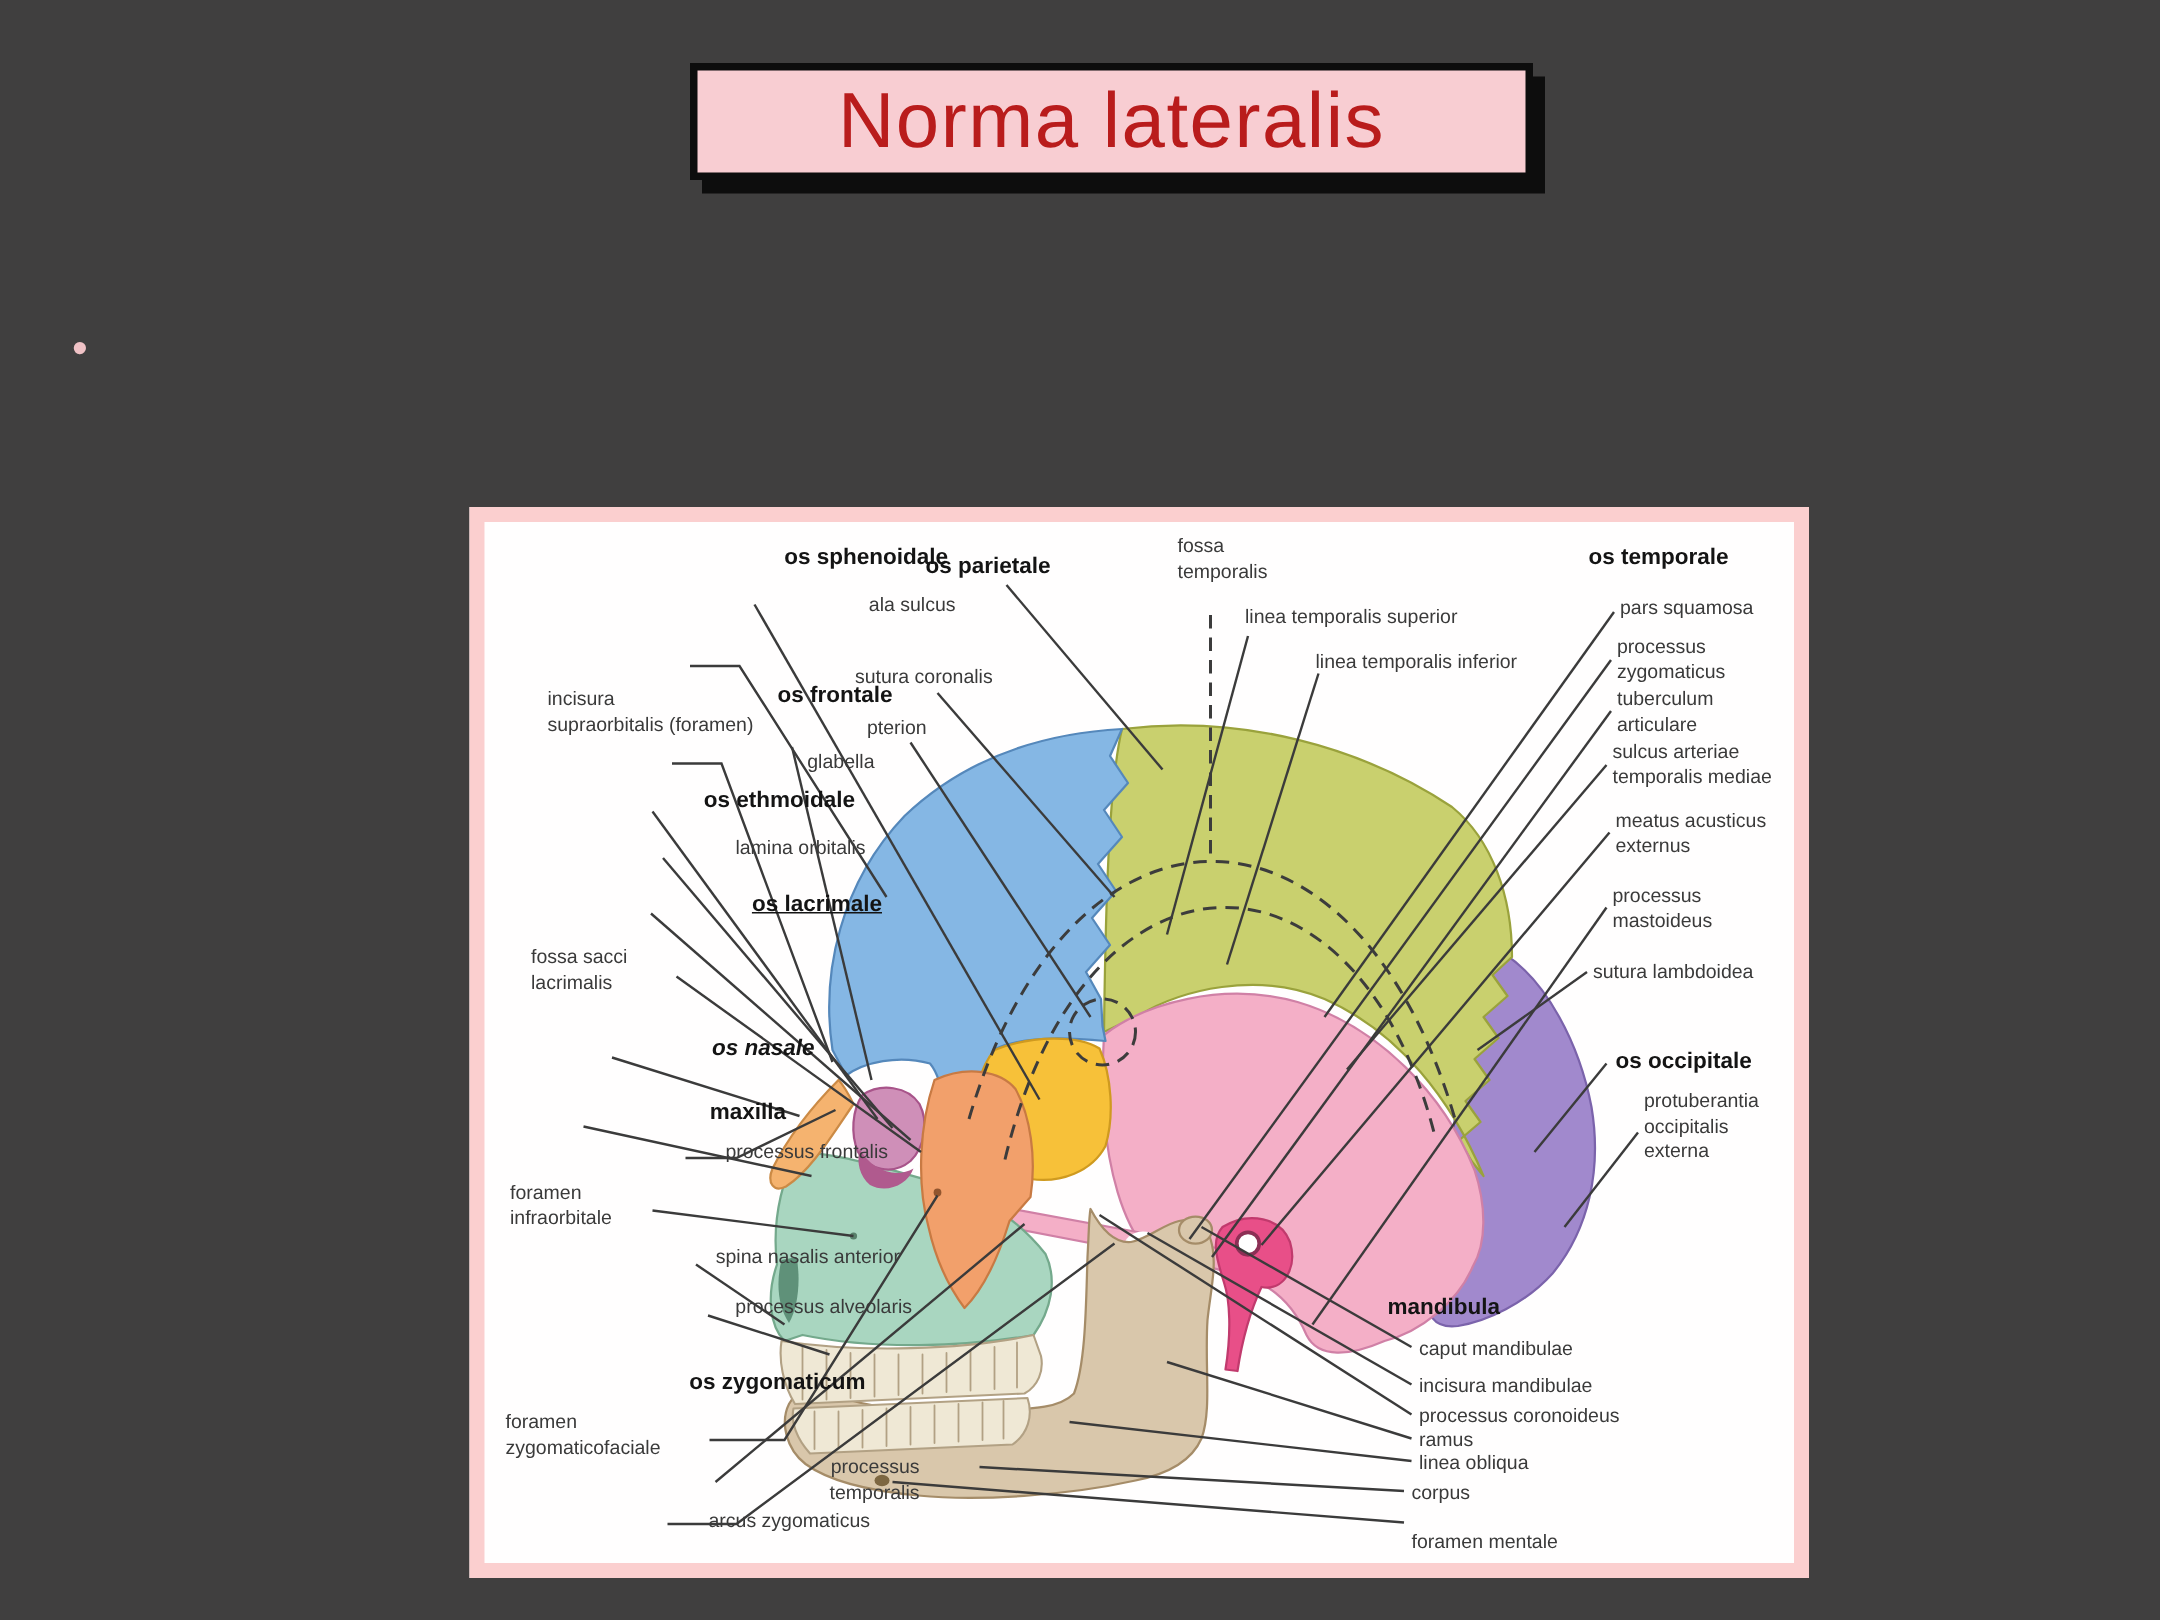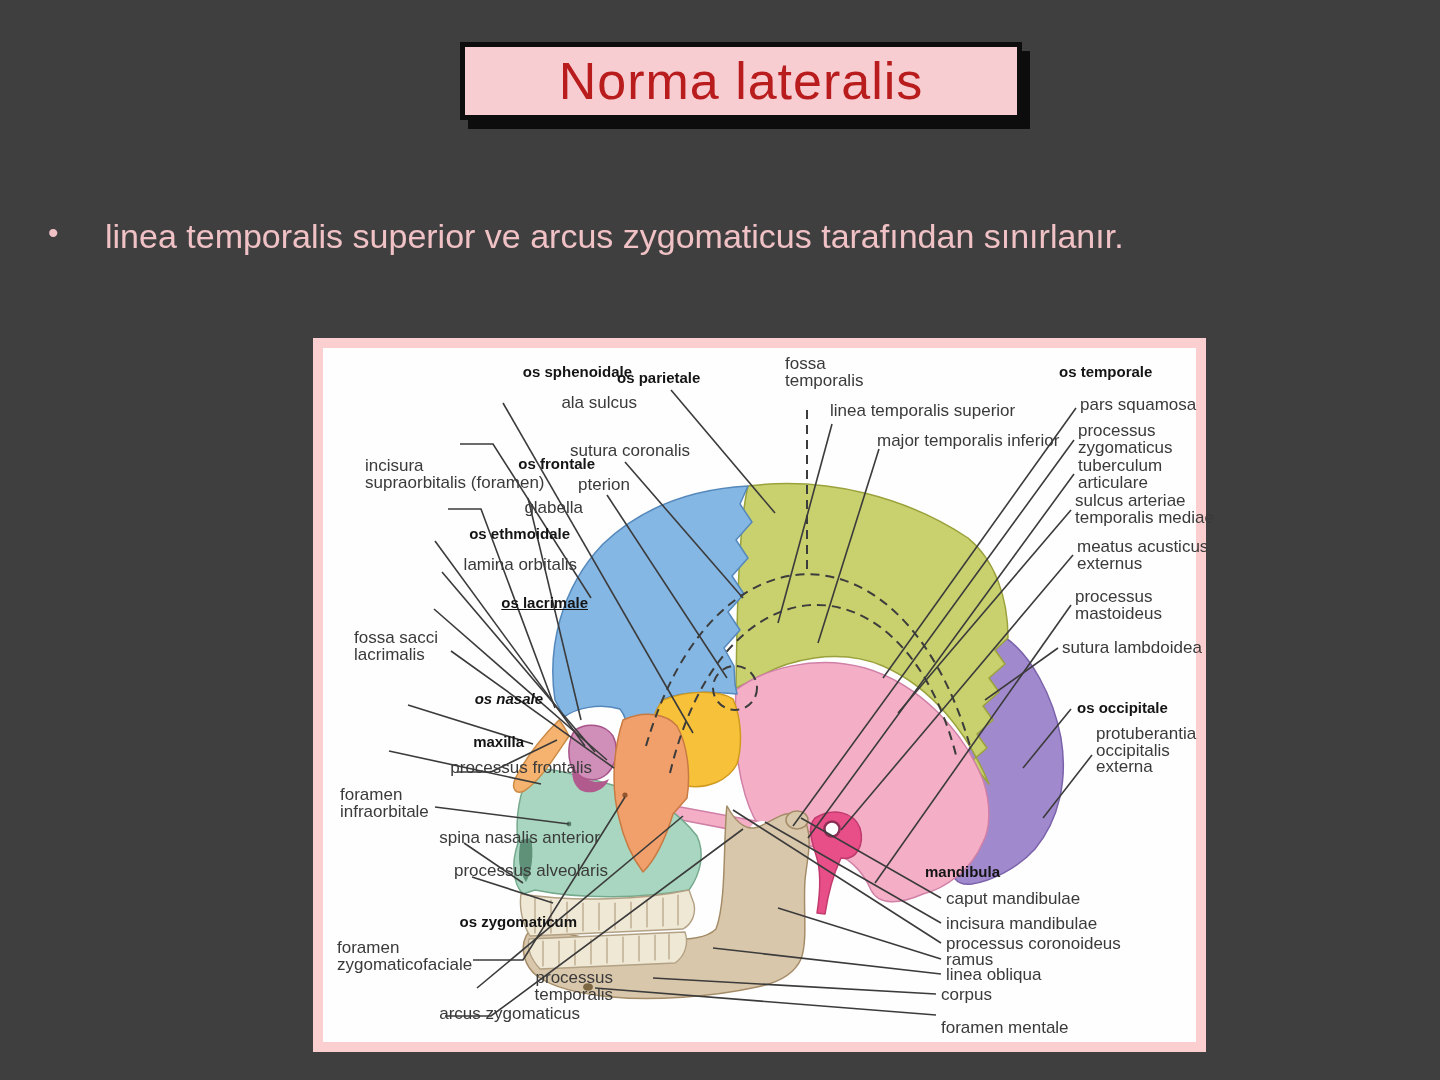--- a/index.html
+++ b/index.html
@@ -10,38 +10,37 @@
              display:flex;align-items:center;justify-content:center;}
   .title-box span{font-size:52px;color:#b91c1c;letter-spacing:1px;}
   .bullet-row{position:absolute;left:48px;top:212px;display:flex;color:#f0c2c6;}
   .bullet-dot{font-size:30px;width:57px;padding-top:4px;}
   .bullet-text{font-size:34px;line-height:48px;}
   .bullet-text .b{font-weight:bold;}
   .figure{position:absolute;left:313px;top:338px;width:873px;height:694px;
           background:#fffefe;border:10px solid #fbcfcf;}
   .figure-inner{position:relative;width:1013px;height:694px;}
   .figure-inner svg{position:absolute;left:0;top:0;}
-  .lbl{position:absolute;font-size:17px;line-height:16.5px;color:#3a3a3a;
+  .lbl{position:absolute;font-size:13px;line-height:16.5px;color:#3a3a3a;
        white-space:pre-line;z-index:2;}
   .lbl.b{font-weight:bold;color:#141414;font-size:15px;}
   .lbl.ra{text-align:right;}
 </style>
 </head>
 <body>
 
 <div class="slide">
 
   <div class="title-box">
     <span>Norma lateralis</span>
   </div>
 
   <div class="bullet-row">
     <span class="bullet-dot">•</span>
     <div class="bullet-text">
-      <div>linea temporalis superior ve arcus zygomaticus tarafından sınırlanır.</div>
     </div>
   </div>
 
   <div class="figure">
     <div class="figure-inner">
 
       <svg width="873" height="694" viewBox="0 0 873 694">
         <g stroke-linejoin="round" stroke-linecap="round">
 
           <path stroke="#7b63ab" stroke-width="1.5" d="M 680,288 C 708,306 730,348 738,390 C 745,432 736,472 712,501 C 694,521 668,533 649,536 C 633,538 626,528 630,512 C 638,468 646,396 656,340 C 663,310 670,293 680,288 Z" fill="#a189cd"></path>
@@ -155,21 +154,21 @@
 zygomaticofaciale</div>
       <div class="lbl ra" style="right:723px;top:622px;">processus
 temporalis</div>
       <div class="lbl ra" style="right:756px;top:658px;padding-left:44px;">arcus zygomaticus</div>
       <div class="lbl b" style="left:294px;top:22px;">os parietale</div>
       <div class="lbl" style="left:247px;top:95px;">sutura coronalis</div>
       <div class="lbl" style="left:255px;top:129px;">pterion</div>
       <div class="lbl" style="left:462px;top:8px;">fossa
 temporalis</div>
       <div class="lbl" style="left:507px;top:55px;">linea temporalis superior</div>
-      <div class="lbl" style="left:554px;top:85px;">major temporalis  inferior</div>
+      <div class="lbl" style="left:554px;top:85px;">linea temporalis  inferior</div>
       <div class="lbl b" style="left:736px;top:16px;">os temporale</div>
       <div class="lbl" style="left:757px;top:49px;">pars squamosa</div>
       <div class="lbl" style="left:755px;top:75px;">processus
 zygomaticus</div>
       <div class="lbl" style="left:755px;top:110px;">tuberculum
 articulare</div>
       <div class="lbl" style="left:752px;top:145px;">sulcus arteriae
 temporalis mediae</div>
       <div class="lbl" style="left:754px;top:191px;">meatus acusticus
 externus</div>

